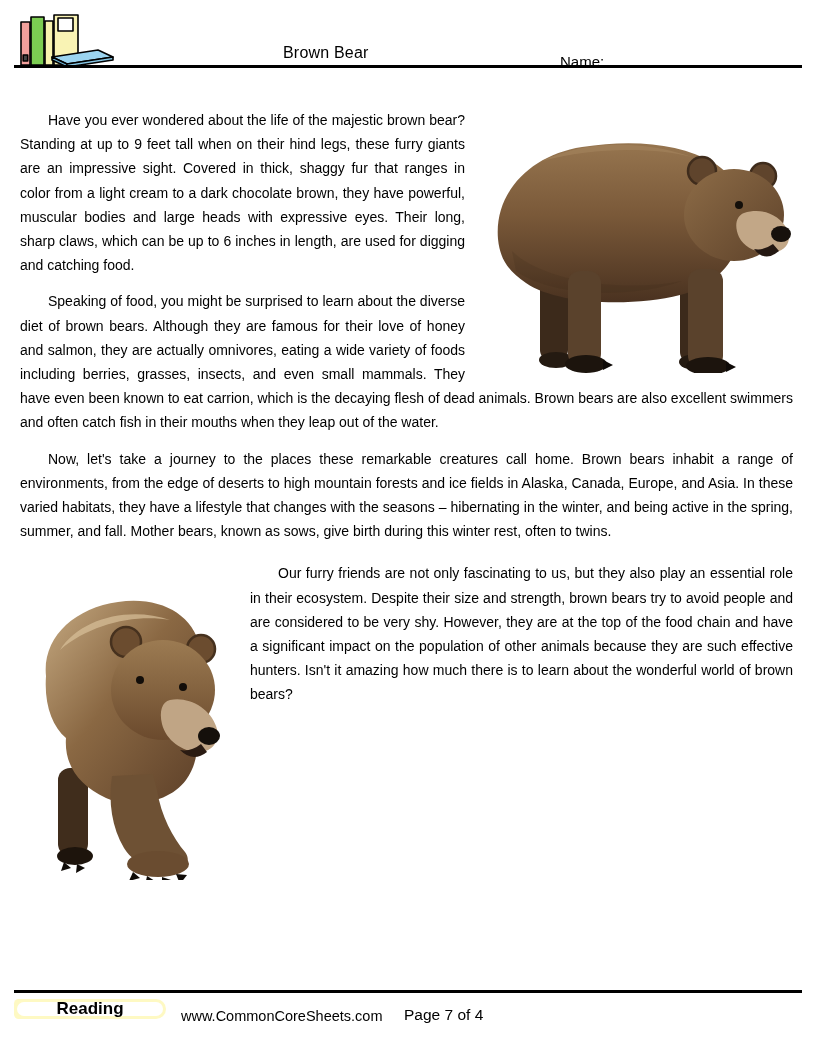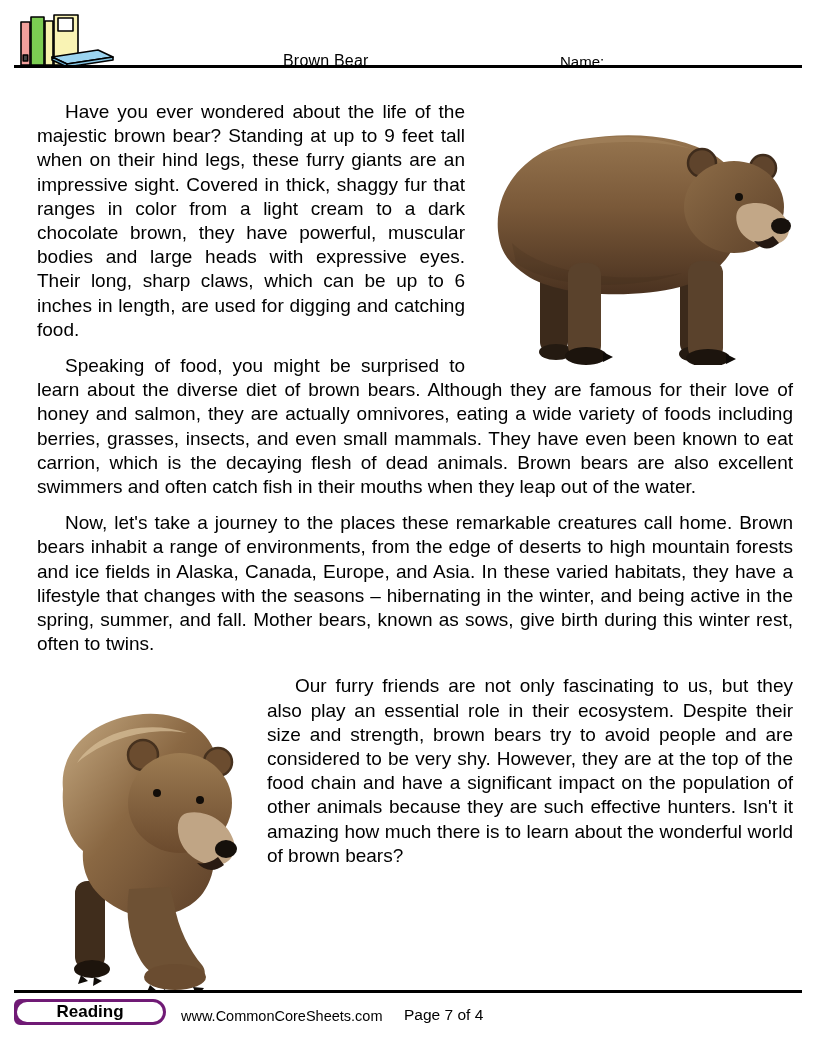--- a/index.html
+++ b/index.html
@@ -16,33 +16,32 @@
   }
 
   
   .logo { position: absolute; left: 18px; top: 13px; }
   .header-rule {
     position: absolute; left: 14px; right: 14px; top: 65px;
     height: 3px; background: #000;
   }
   .doc-title {
     position: absolute; left: 283px; top: 44px;
-    font-size: 16px; letter-spacing: 0.2px; margin-top: 8px;
+    font-size: 16px; letter-spacing: 0.2px;
   }
   .name-label {
     position: absolute; left: 560px; top: 53px;
     font-size: 15px;
   }
 
   
   .content {
-    position: absolute; left: 20px; right: 23px; top: 100px;
-    font-size: 19px; line-height: 24.2px;
+    position: absolute; left: 20px; right: 23px; top: 108px;
+    font-size: 14px; line-height: 24.2px;
     text-align: justify;
-    margin-left: 17px;
   }
   .content p { margin: 0 0 12px 0; text-indent: 28px; }
   .content p.para-last { margin-top: 18px; }
 
   .bear-float-right {
     float: right; width: 312px; height: 252px;
     margin: 13px 0 6px 16px;
   }
   .bear-float-left {
     float: left; width: 216px; height: 300px;
@@ -50,22 +49,22 @@
   }
   .bear-float-right svg, .bear-float-left svg { display: block; width: 100%; height: 100%; }
 
   
   .footer-rule {
     position: absolute; left: 14px; right: 14px; top: 990px;
     height: 2.5px; background: #000;
   }
   .category-badge {
     position: absolute; left: 14px; top: 999px;
-    width: 152px; height: 26px;
-    background: #701a75;
+    width: 152px; height: 20px;
+    background: #fef9c3;
     border-radius: 7px 15px 15px 7px;
   }
   .category-badge .pill {
     position: absolute; left: 3px; right: 3px; top: 3px; bottom: 3px;
     background: #fff; border-radius: 12px;
     display: flex; align-items: center; justify-content: center;
     font-size: 17px; font-weight: bold; color: #000;
   }
   .website {
     position: absolute; left: 181px; top: 1008px;

